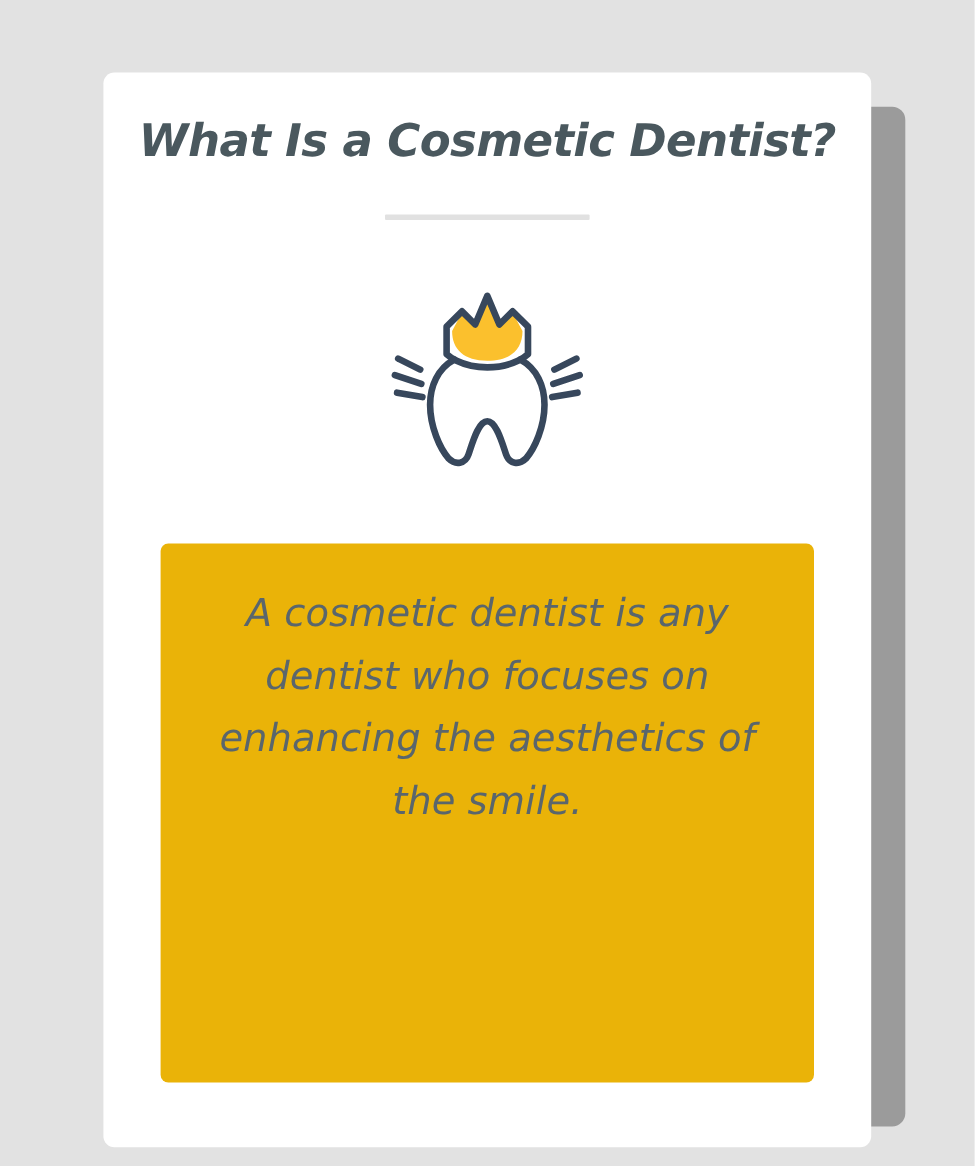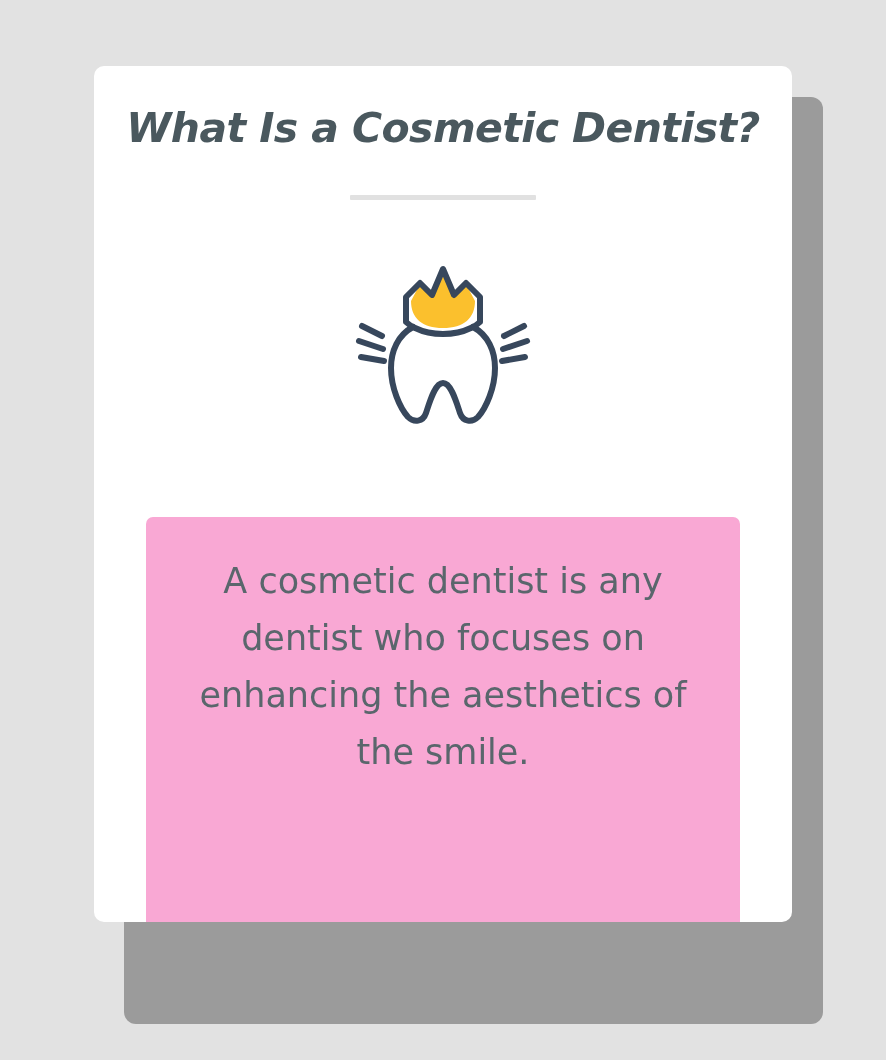--- a/index.html
+++ b/index.html
@@ -29,21 +29,21 @@
     height: 927px;
     background: #9b9b9b;
     border-radius: 12px;
   }
 
   .card {
     position: absolute;
     left: 94px;
     top: 66px;
     width: 698px;
-    height: 856px;
+    height: 977px;
     background: #ffffff;
     border-radius: 10px;
     overflow: hidden;
   }
 
   .card-title {
     position: absolute;
     left: 0;
     top: 38px;
     width: 100%;
@@ -76,25 +76,26 @@
     justify-content: center;
   }
 
   .icon-wrap svg {
     display: block;
   }
 
   .content-box {
     position: absolute;
     left: 52px;
-    top: 451px;
+    top: 428px;
     width: 594px;
     height: 490px;
-    background: #f9a8d4;
+    background: #eab308;
     border-radius: 7px;
+    font-style: italic;
   }
 
   .content-text {
     position: absolute;
     left: 26px;
     top: 36px;
     width: 542px;
     text-align: center;
     font-family: "DejaVu Sans", sans-serif;
     font-size: 35px;

